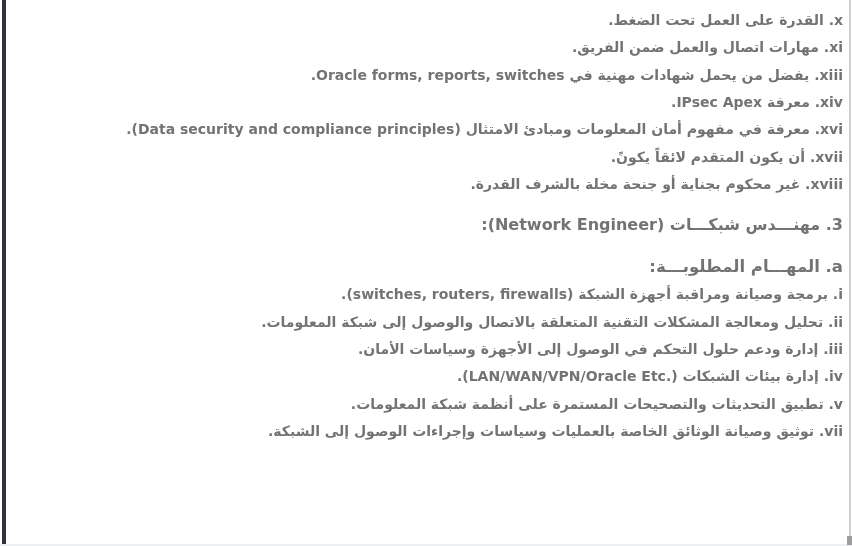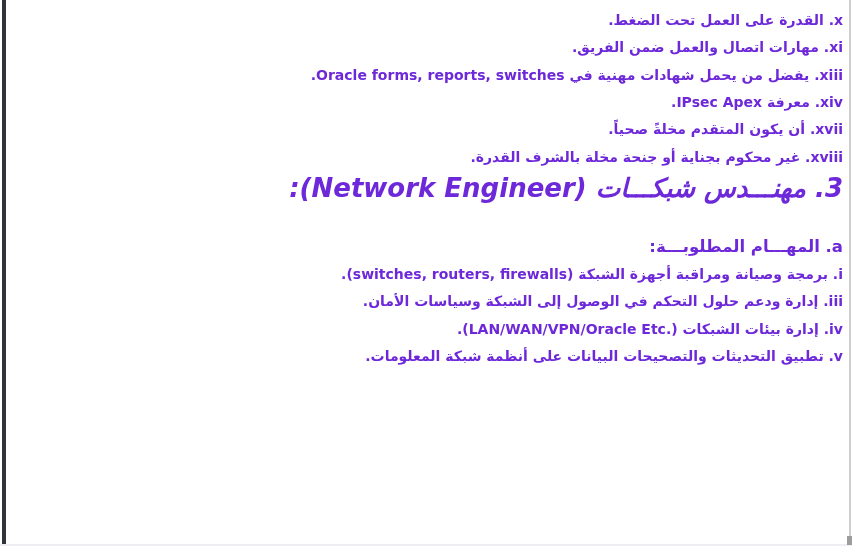--- a/index.html
+++ b/index.html
@@ -7,56 +7,59 @@
     width:852px;height:546px;overflow:hidden;background:#ffffff;
     font-family:"DejaVu Sans",sans-serif;
   }
   .page{position:absolute;top:0;left:0;width:852px;height:546px;background:#ffffff;overflow:hidden;}
   .left-border{position:absolute;left:2px;top:0;width:4px;height:546px;background:#30333b;}
   .right-edge{position:absolute;right:1px;top:0;width:2px;height:546px;background:#cfcfcf;}
   .bottom-edge{position:absolute;left:0;bottom:0;width:852px;height:2px;background:#eceef2;}
   .scroll-corner{position:absolute;right:0;bottom:1px;width:5px;height:9px;background:#9d9d9d;}
   .textcol{
     position:absolute;top:7px;right:9px;left:14px;
-    direction:rtl;text-align:right;color:#6d28d9;
+    direction:rtl;text-align:right;color:#737373;
   }
   .req-line,.task-line{
     font-size:14px;font-weight:bold;line-height:27.35px;white-space:nowrap;
   }
   .section-heading{
-    font-size:26px;font-weight:bold;line-height:30px;margin-top:2px;white-space:nowrap;font-style:italic;
+    font-size:16px;font-weight:bold;line-height:30px;margin-top:12px;white-space:nowrap;
   }
   .sub-heading{
-    font-size:16.5px;font-weight:bold;line-height:28px;margin-top:30px;white-space:nowrap;
+    font-size:16.5px;font-weight:bold;line-height:28px;margin-top:13px;white-space:nowrap;
   }
 </style>
 </head>
 <body>
 
 <div class="page">
 
   <div class="left-border"></div>
 
   <div class="textcol">
 
     <div class="req-line">x. القدرة على العمل تحت الضغط.</div>
     <div class="req-line">xi. مهارات اتصال والعمل ضمن الفريق.</div>
     <div class="req-line">xiii. يفضل من يحمل شهادات مهنية في Oracle forms, reports, switches.</div>
     <div class="req-line">xiv. معرفة IPsec Apex.</div>
-    <div class="req-line">xvii. أن يكون المتقدم مخلةً صحياً.</div>
+    <div class="req-line">xvi. معرفة في مفهوم أمان المعلومات ومبادئ الامتثال (Data security and compliance principles).</div>
+    <div class="req-line">xvii. أن يكون المتقدم لائقاً يكونً.</div>
     <div class="req-line">xviii. غير محكوم بجناية أو جنحة مخلة بالشرف القدرة.</div>
 
     <div class="section-heading">3. مهنـــدس شبكـــات (Network Engineer):</div>
 
     <div class="sub-heading">a. المهـــام المطلوبـــة:</div>
 
     <div class="task-line">i. برمجة وصيانة ومراقبة أجهزة الشبكة (switches, routers, firewalls).</div>
-    <div class="task-line">iii. إدارة ودعم حلول التحكم في الوصول إلى الشبكة وسياسات الأمان.</div>
+    <div class="task-line">ii. تحليل ومعالجة المشكلات التقنية المتعلقة بالاتصال والوصول إلى شبكة المعلومات.</div>
+    <div class="task-line">iii. إدارة ودعم حلول التحكم في الوصول إلى الأجهزة وسياسات الأمان.</div>
     <div class="task-line">iv. إدارة بيئات الشبكات (LAN/WAN/VPN/Oracle Etc.‎).</div>
-    <div class="task-line">v. تطبيق التحديثات والتصحيحات البيانات على أنظمة شبكة المعلومات.</div>
+    <div class="task-line">v. تطبيق التحديثات والتصحيحات المستمرة على أنظمة شبكة المعلومات.</div>
+    <div class="task-line">vii. توثيق وصيانة الوثائق الخاصة بالعمليات وسياسات وإجراءات الوصول إلى الشبكة.</div>
 
   </div>
 
   <div class="right-edge"></div>
   <div class="bottom-edge"></div>
   <div class="scroll-corner"></div>
 
 </div>
 
 </body></html>

